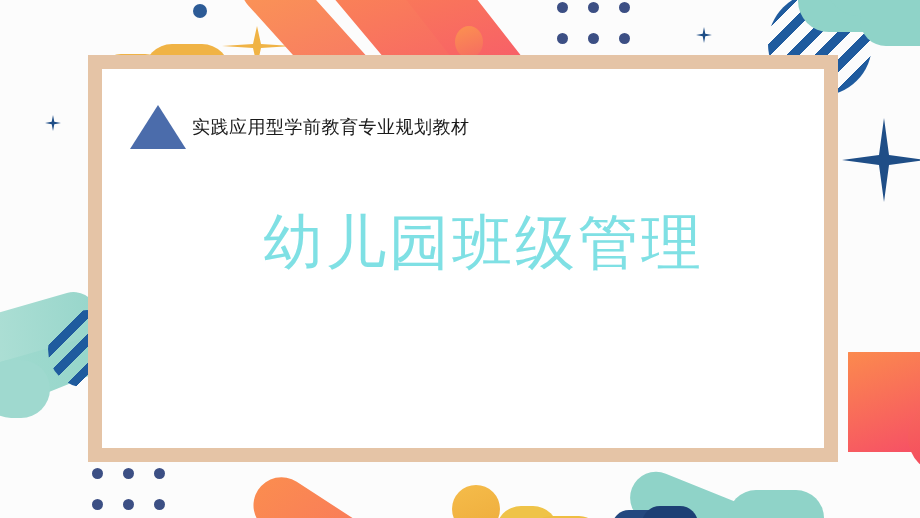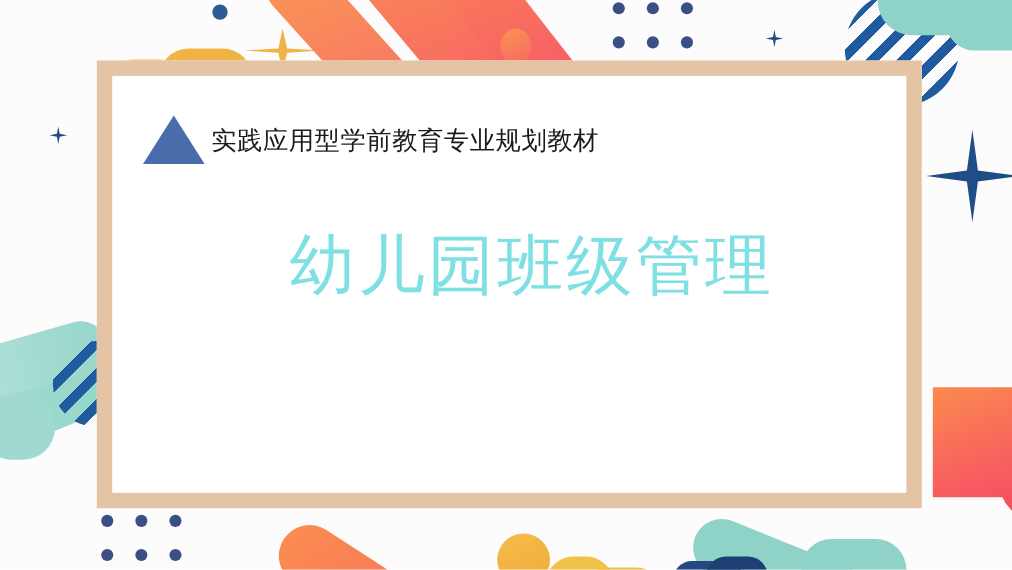--- a/index.html
+++ b/index.html
@@ -101,21 +101,21 @@
     width: 0;
     height: 0;
     border-left: 28px solid transparent;
     border-right: 28px solid transparent;
     border-bottom: 44px solid #4b6cab;
     margin-right: 6px;
     flex: none;
   }
   #brand-text {
     font-family: Liberation Sans, sans-serif;
-    font-size: 23px;
+    font-size: 18px;
     color: #1a1a1a;
     letter-spacing: 0.5px;
     white-space: nowrap;
   }
 
   #main-title {
     position: absolute;
     left: 0;
     right: 0;
     top: 140px;

